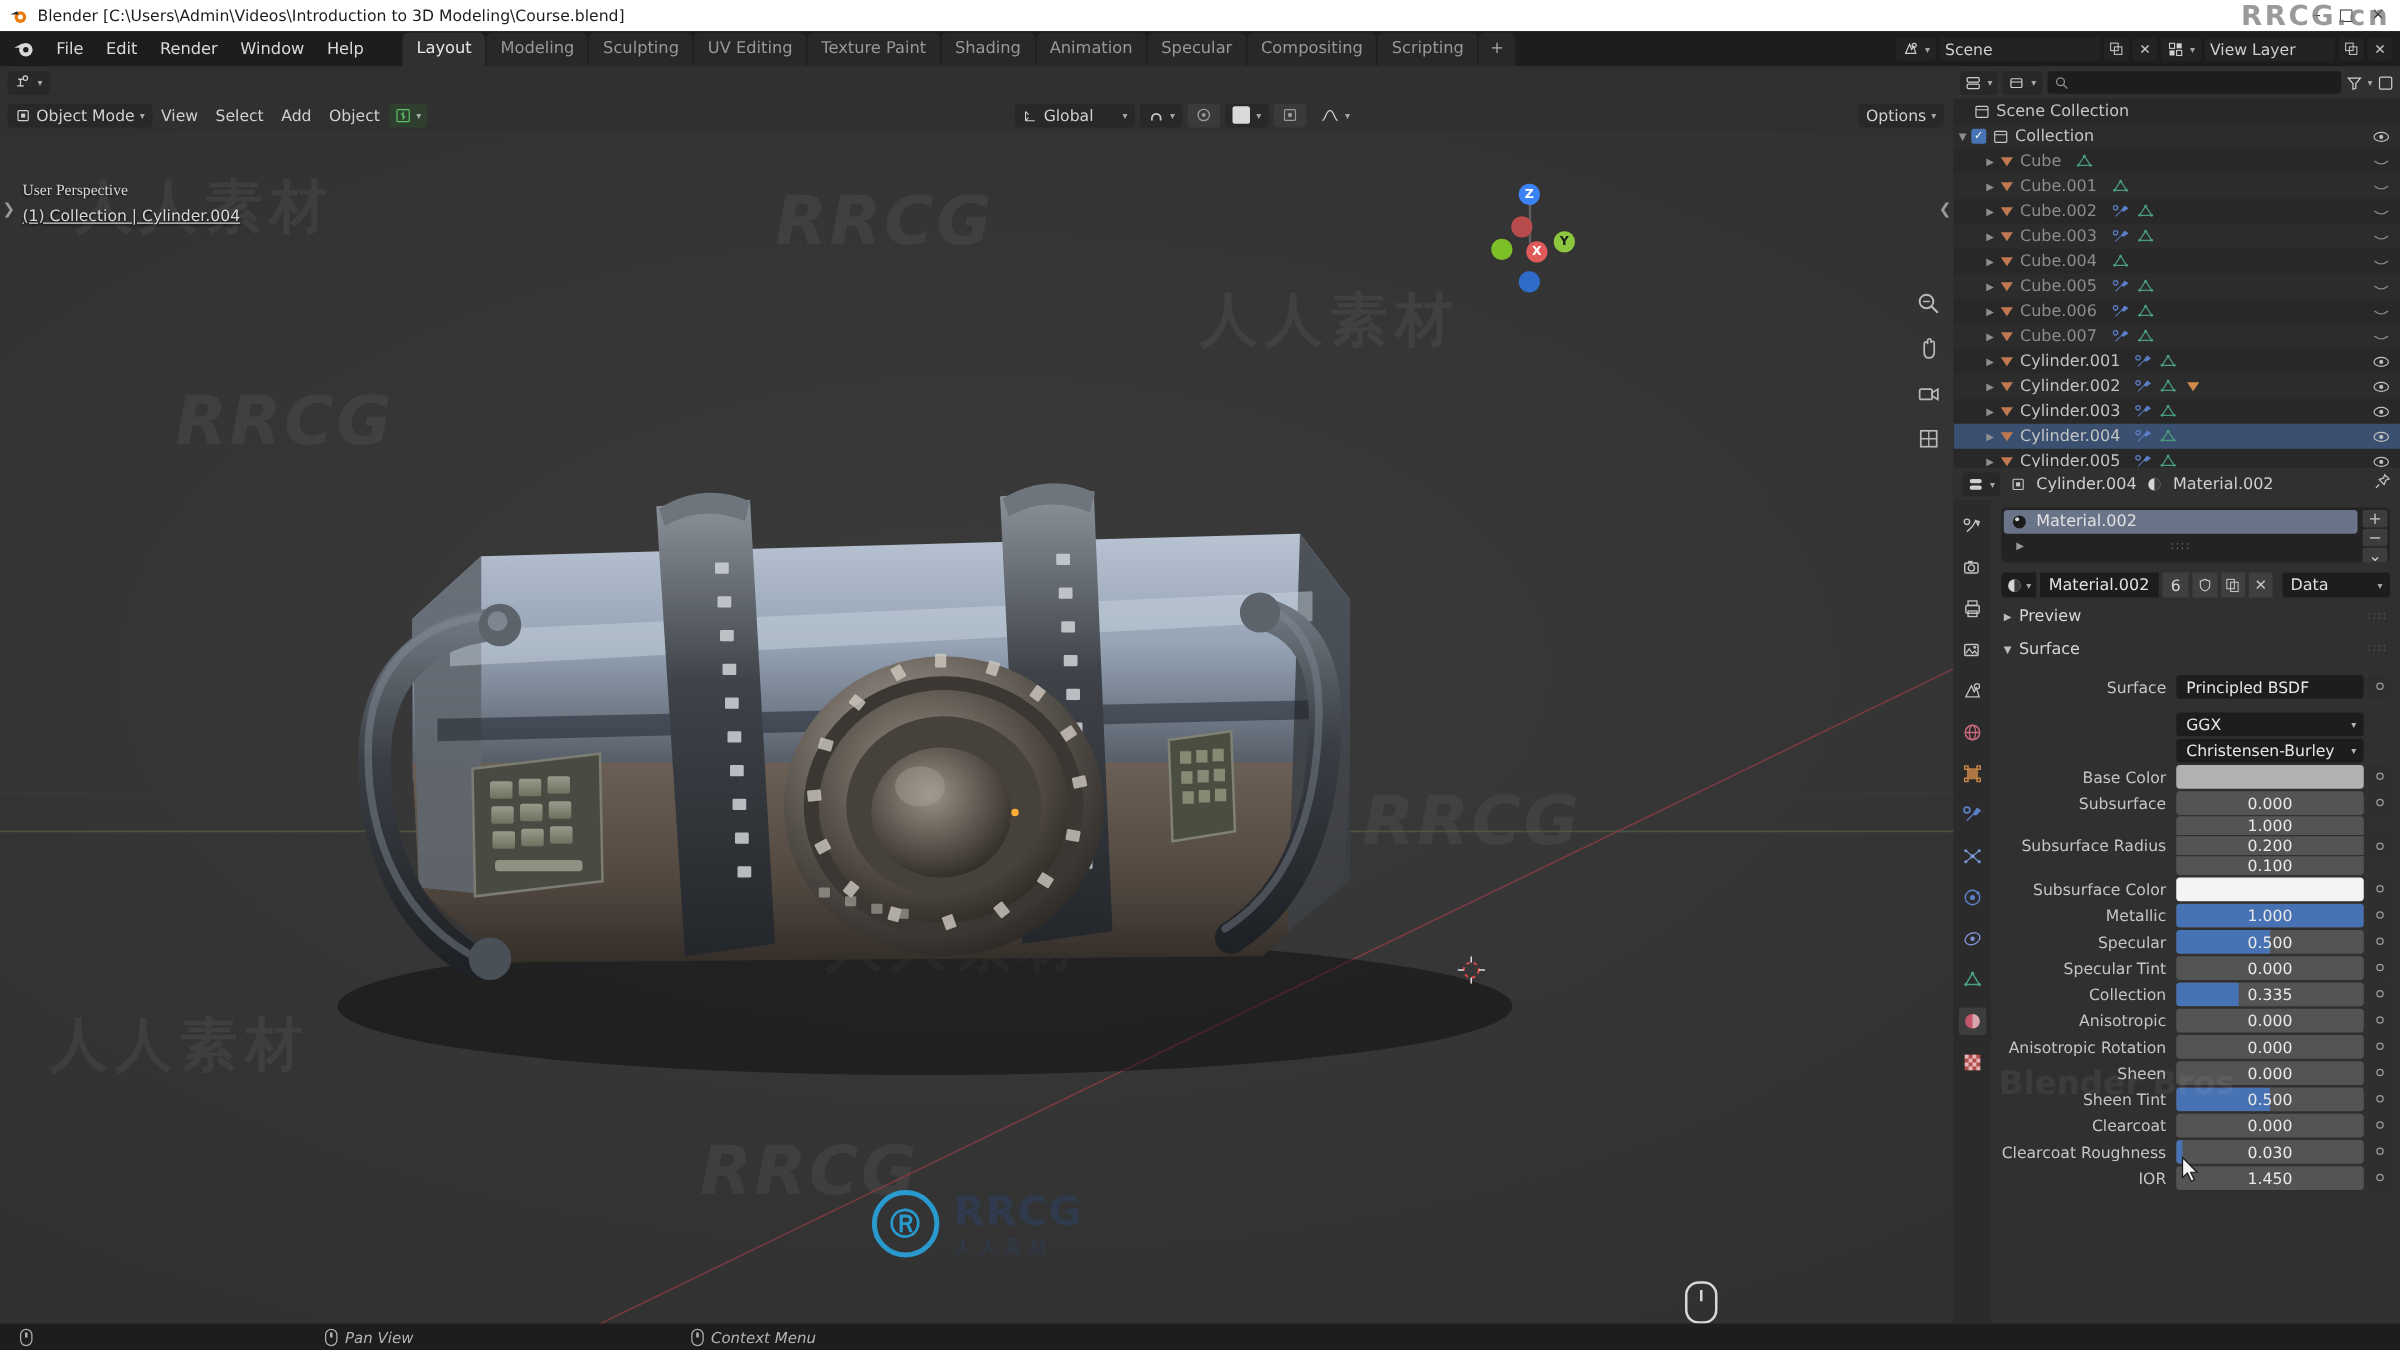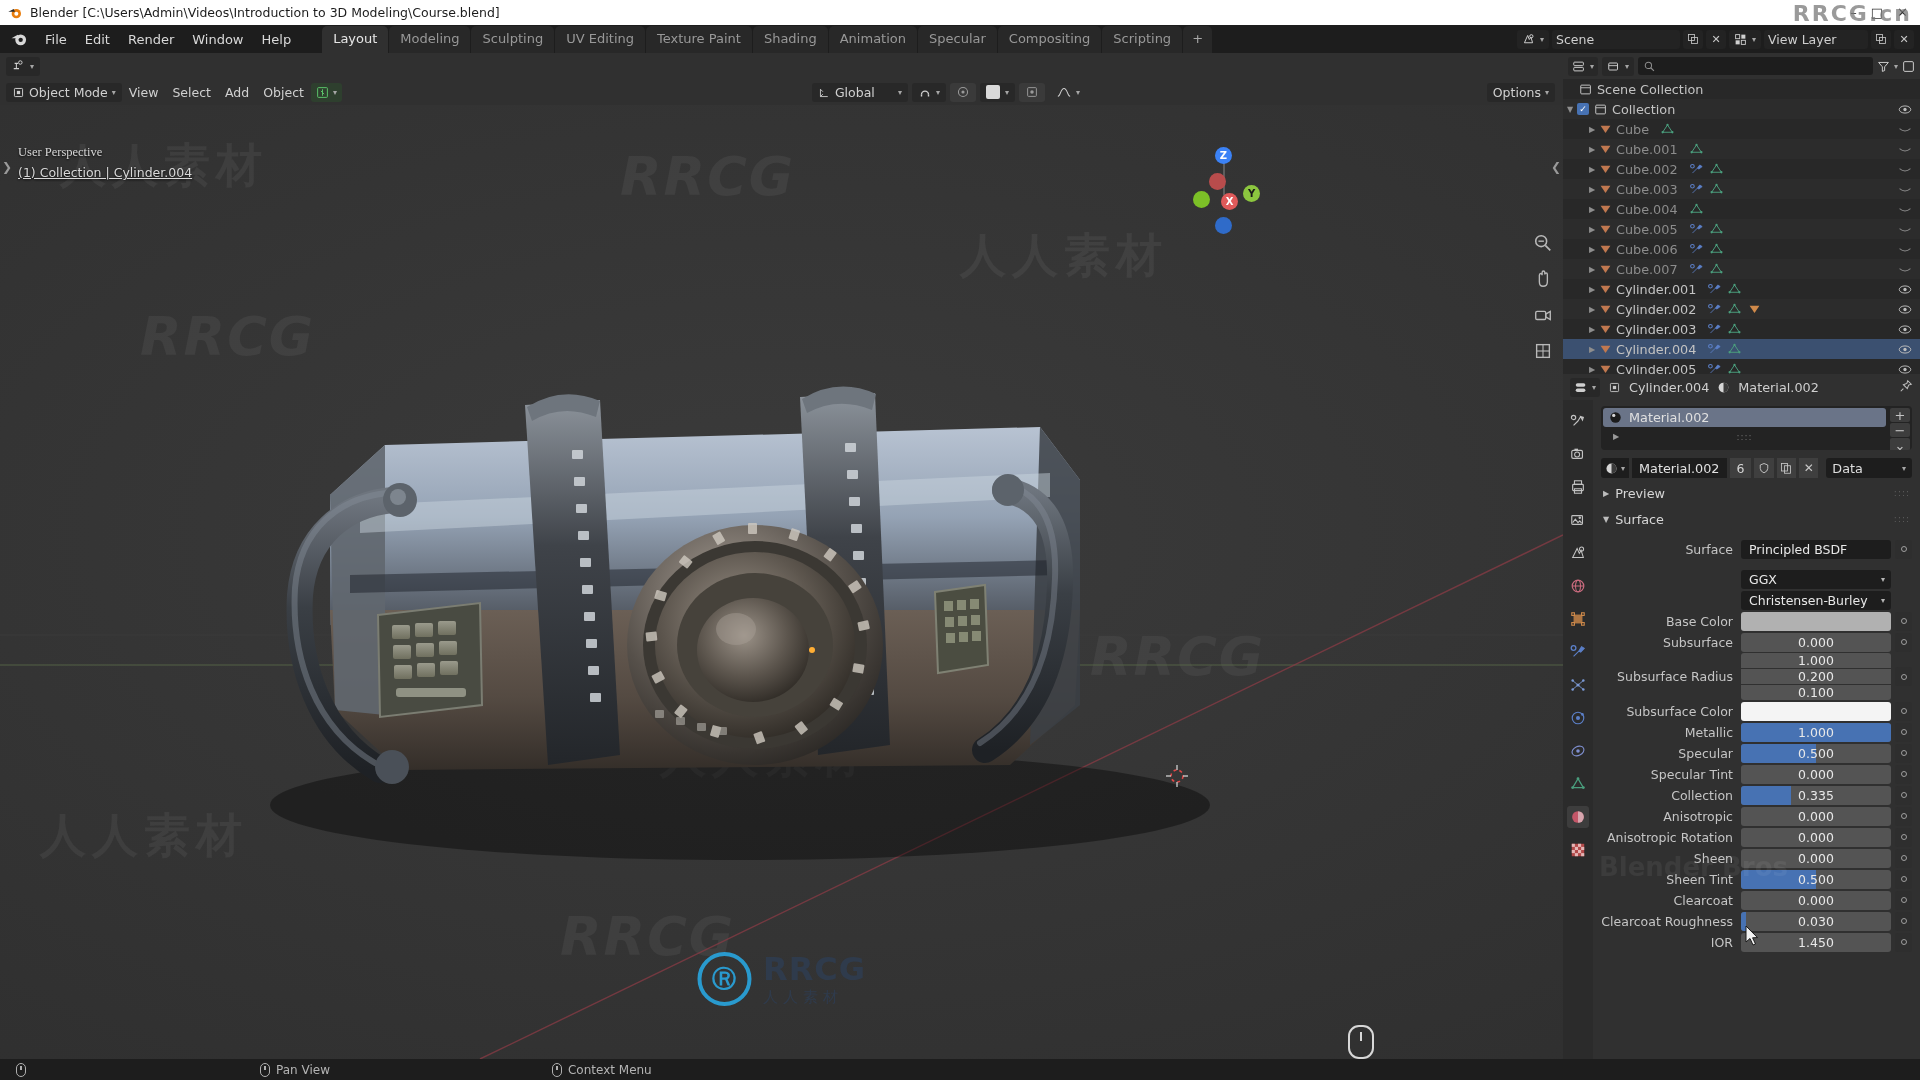--- a/index.html
+++ b/index.html
@@ -218,21 +218,21 @@
   .stack .prop-field { height: 19px; border-radius: 0; }
   .stack .prop-field:first-child { border-radius: 3px 3px 0 0; }
   .stack .prop-field:last-child { border-radius: 0 0 3px 3px; }
 
   
   .statusbar {
     position: absolute; bottom: 0; left: 0; width: 1920px; height: 21px;
     background: #1d1d1d; display: flex; align-items: center;
     font-size: 12px; color: #b4b4b4; padding: 0 10px;
   }
-  .sb-item { display: flex; align-items: flex-end; gap: 6px; }
+  .sb-item { display: flex; align-items: flex-end; gap: 6px; font-style: italic; }
   .mouse-ico { width: 10px; height: 14px; border: 1.3px solid #b0b0b0; border-radius: 5px; position: relative; }
   .mouse-ico::after { content:""; position:absolute; left: 50%; transform: translateX(-50%); top: 2px; width: 2px; height: 4px; background: #b0b0b0; }
   .mouse-ico.left::after { left: 2.5px; transform:none; }
   .mouse-ico.right::after { left: auto; right: 2.5px; transform:none; }
   .sb-stats { margin-left: auto; white-space: nowrap; }
 
   
   .wm {
     position: absolute; color: rgba(255,255,255,0.055); font-weight: bold;
     pointer-events: none; white-space: nowrap; user-select: none;

